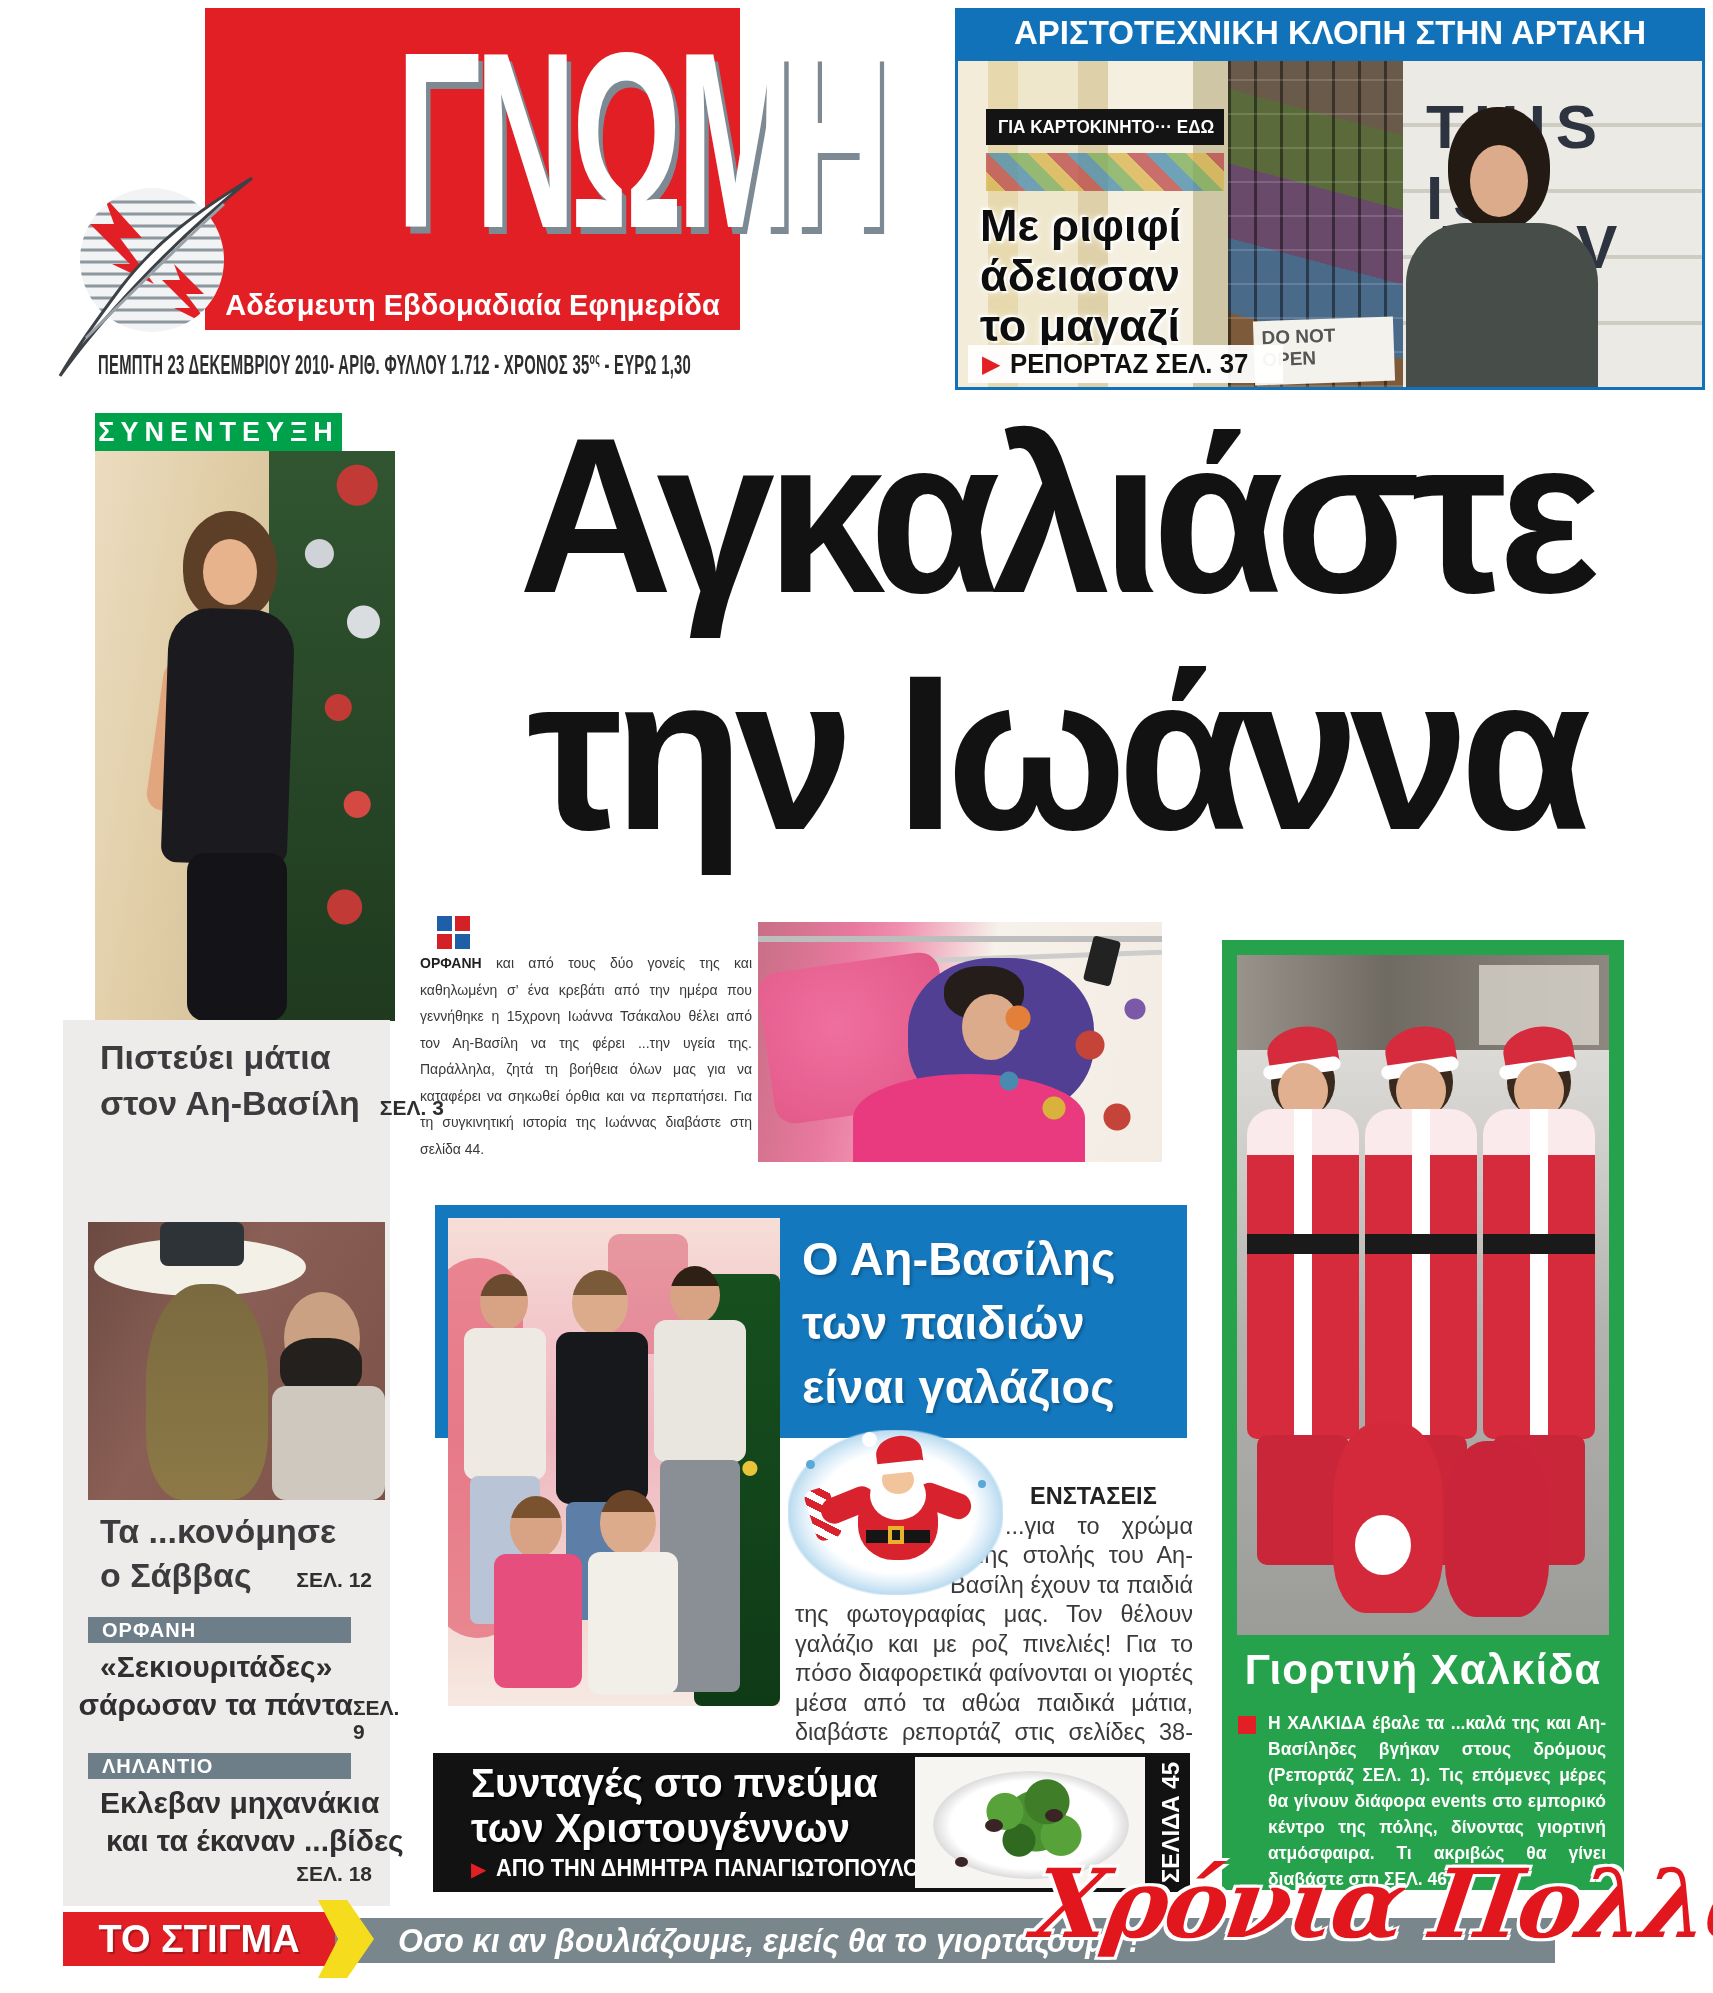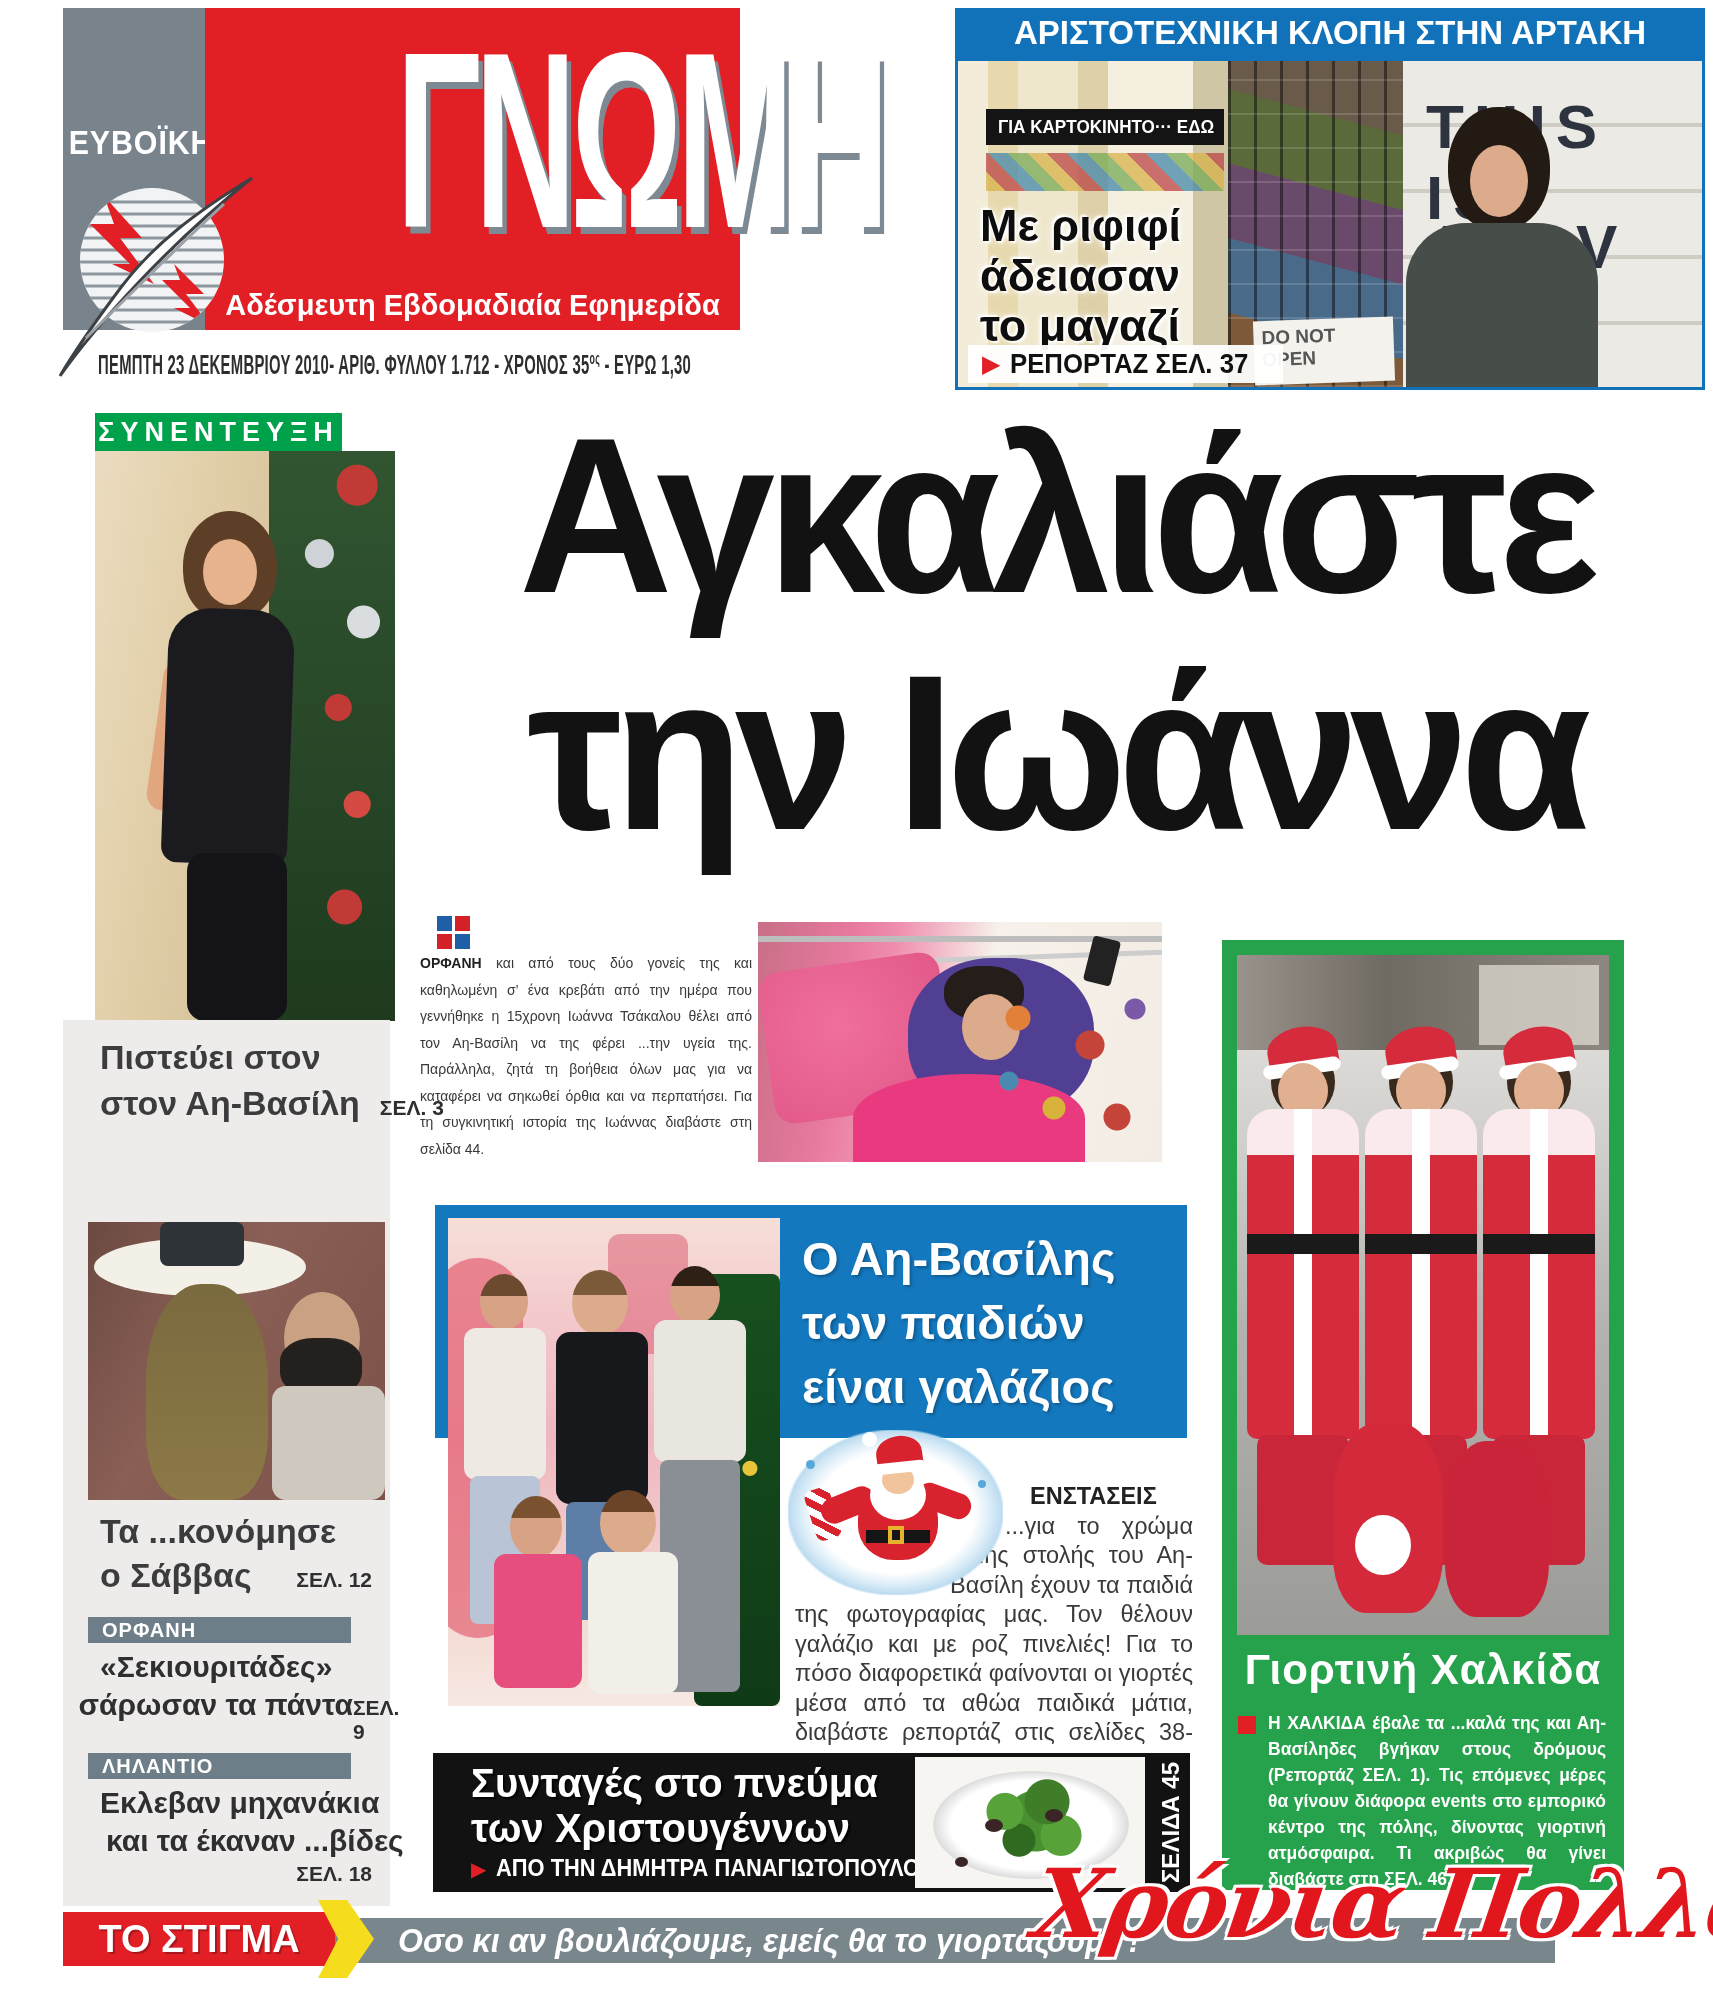--- a/index.html
+++ b/index.html
@@ -108,23 +108,20 @@
   .greeting{left:1035px;top:1848px;width:678px;text-align:center;z-index:5;
     font-family:"DejaVu Serif","Liberation Serif",serif;font-style:italic;font-weight:bold;font-size:95px;
     color:#e2171d;letter-spacing:-3px;transform:skewX(-8deg);
     text-shadow:3px 3px 0 #fff,-3px -3px 0 #fff,3px -3px 0 #fff,-3px 3px 0 #fff;white-space:nowrap}
 </style>
 </head>
 <body>
 
 <div id="page">
 
-  <div class="abs mh-gray">
-    <div class="abs mh-region">ΕΥΒΟΪΚΗ</div>
-  </div>
   <div class="abs mh-red">
     <div class="abs mh-title"><span>ΓΝΩΜΗ</span></div>
     <div class="abs mh-sub">Αδέσμευτη Εβδομαδιαία Εφημερίδα</div>
   </div>
   <svg class="abs logo-svg" viewBox="0 0 224 218">
     <defs>
       <clipPath id="cclip">
           <circle cx="106" cy="92" r="72"></circle>
         </clipPath>
     </defs>
@@ -176,21 +173,21 @@
   <div class="abs interview-banner">ΣΥΝΕΝΤΕΥΞΗ</div>
   <div class="abs interview-photo">
     <div class="p" style="right:0;top:0;width:42%;height:100%;background:radial-gradient(circle at 70% 6%,#c23a36 0 20px,transparent 21px),radial-gradient(circle at 40% 18%,#cfd2d6 0 14px,transparent 15px),radial-gradient(circle at 75% 30%,#d9dde0 0 16px,transparent 17px),radial-gradient(circle at 55% 45%,#c23a36 0 13px,transparent 14px),radial-gradient(circle at 70% 62%,#d44a42 0 13px,transparent 14px),radial-gradient(circle at 60% 80%,#c23a36 0 17px,transparent 18px),linear-gradient(180deg,#315531,#1f3a1f)"></div>
     <div class="p" style="left:88px;top:60px;width:94px;height:110px;background:#5d3f28;border-radius:50% 50% 45% 45%"></div>
     <div class="p" style="left:108px;top:88px;width:54px;height:66px;background:#e6b38c;border-radius:50%"></div>
     <div class="p" style="left:60px;top:210px;width:34px;height:150px;background:#e2a67f;border-radius:16px;transform:rotate(8deg)"></div>
     <div class="p" style="left:70px;top:158px;width:126px;height:255px;background:#1b1b1f;border-radius:42px 42px 16px 16px;transform:rotate(2deg)"></div>
     <div class="p" style="left:92px;top:402px;width:100px;height:168px;background:#141418;border-radius:18px"></div>
   </div>
   <div class="abs left-panel"></div>
-  <div class="abs cap" style="left:100px;top:1038px">Πιστεύει στον</div>
+  <div class="abs cap" style="left:100px;top:1038px">Πιστεύει μάτια</div>
   <div class="abs" style="left:100px;top:1084px;display:flex;align-items:baseline;gap:20px">
     <span class="cap">στον Αη-Βασίλη</span>
     <span class="pageref">ΣΕΛ. 3</span>
   </div>
 
   <div class="abs" style="left:88px;top:1222px;width:297px;height:278px;overflow:hidden;background:linear-gradient(120deg,#6b4a42,#8a5f55 40%,#7b5148)">
     <div class="p" style="left:6px;top:16px;width:212px;height:58px;background:#f3f0e8;border-radius:50%"></div>
     <div class="p" style="left:72px;top:0;width:84px;height:44px;background:#2e3338;border-radius:8px"></div>
     <div class="p" style="left:58px;top:62px;width:122px;height:216px;background:linear-gradient(#7a6a3f,#8d7947);border-radius:45% 45% 30% 30%"></div>
     <div class="p" style="left:196px;top:70px;width:76px;height:92px;background:#caa183;border-radius:50%"></div>

